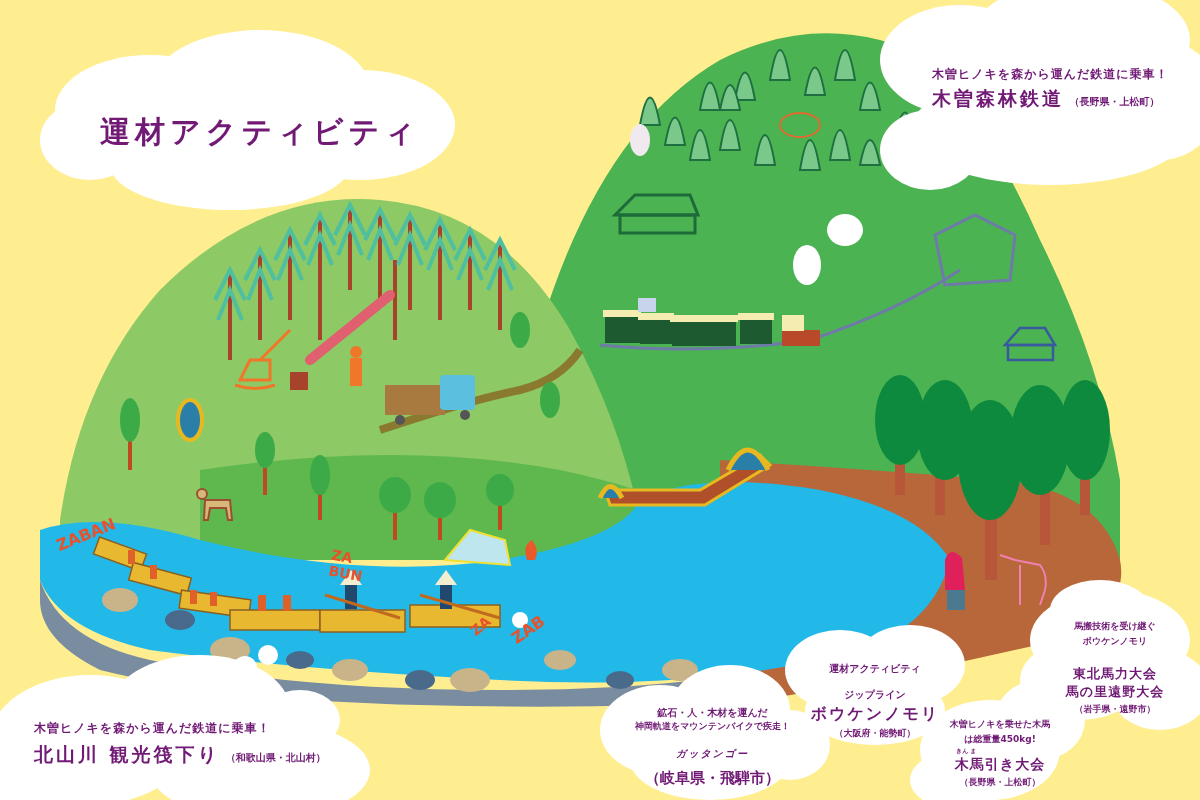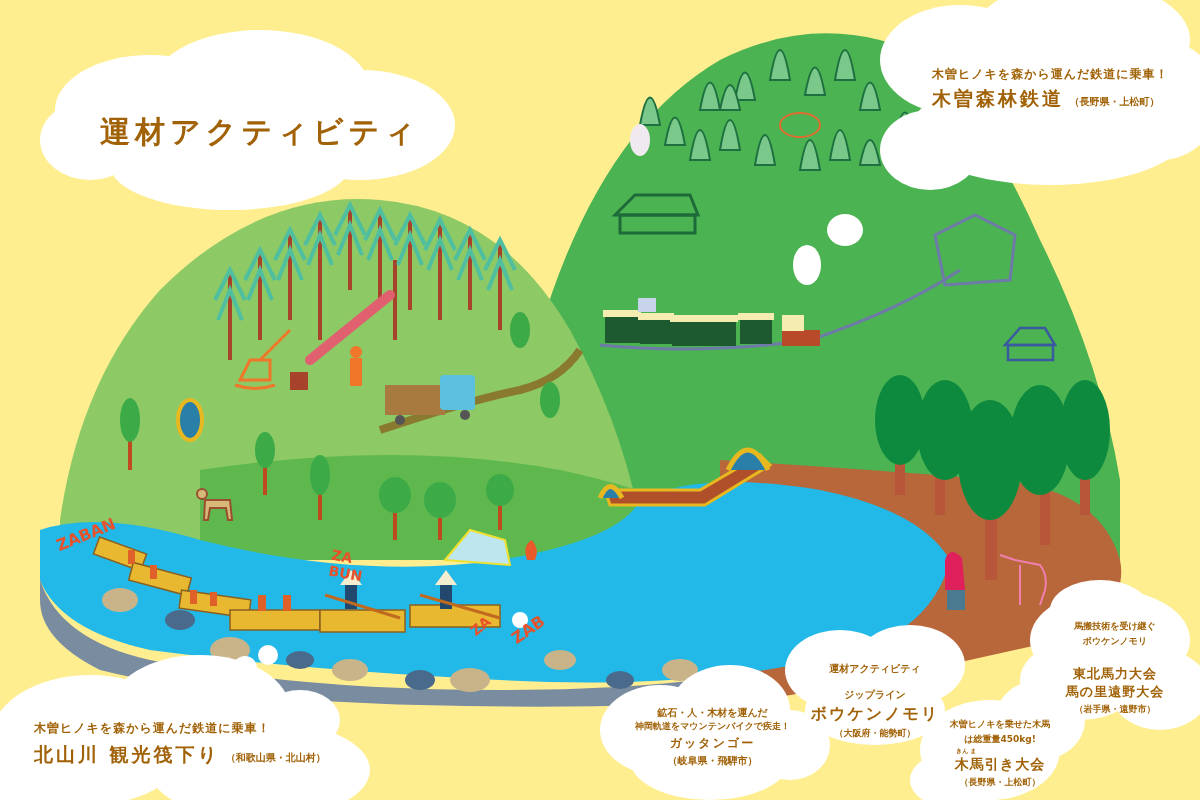--- a/index.html
+++ b/index.html
@@ -1,19 +1,19 @@
 <!DOCTYPE html>
 <html><head>
 <meta charset="utf-8">
 <style>
   * { margin:0; padding:0; box-sizing:border-box; }
   html, body { width:1200px; height:800px; overflow:hidden; }
   body { background:#FFEE90; font-family:"DejaVu Sans", sans-serif; position:relative; }
   #scene { position:absolute; left:0; top:0; width:1200px; height:800px; }
-  .cloud-text { position:absolute; color:#a16207; font-weight:bold; }
+  .cloud-text { position:absolute; color:#701a75; font-weight:bold; }
   .t-sub { font-size:12px; letter-spacing:1px; }
   .t-big { font-size:19px; letter-spacing:3px; }
   .t-loc { font-size:10px; }
   .center { text-align:center; }
   .onoma { position:absolute; color:#E8522A; font-weight:bold; font-family:"DejaVu Sans", sans-serif; }
 </style>
 </head>
 <body>
 
 <svg id="scene" width="1200" height="800" viewBox="0 0 1200 800" xmlns="http://www.w3.org/2000/svg">
@@ -324,22 +324,22 @@
 
 <div class="cloud-text t-sub" style="left:34px;top:720px;">木曽ヒノキを森から運んだ鉄道に乗車！</div>
 <div class="cloud-text" style="left:34px;top:742px;white-space:nowrap;">
   <span class="t-big">北山川 観光筏下り</span>
   <span class="t-loc">（和歌山県・北山村）</span>
 </div>
 
 <div class="cloud-text center" style="left:630px;top:706px;width:165px;">
   <div class="t-loc">鉱石・人・木材を運んだ</div>
   <div class="t-loc" style="white-space:nowrap;font-size:9px;">神岡軌道をマウンテンバイクで疾走！</div>
-  <div style="font-size:12px;letter-spacing:2px;margin-top:2px;">ガッタンゴー</div>
-  <div class="t-loc" style="font-size:10px;margin-top:2px;">（岐阜県・飛騨市）</div>
+  <div style="font-size:10px;letter-spacing:2px;margin-top:14px;font-style:italic;">ガッタンゴー</div>
+  <div class="t-loc" style="font-size:15px;margin-top:8px;">（岐阜県・飛騨市）</div>
 </div>
 
 <div class="cloud-text center" style="left:810px;top:662px;width:130px;">
   <div class="t-loc">運材アクティビティ</div>
   <div class="t-loc" style="margin-top:12px;">ジップライン</div>
   <div style="font-size:16px;letter-spacing:2px;margin-top:2px;">ボウケンノモリ</div>
   <div class="t-loc" style="font-size:9px;margin-top:2px;">（大阪府・能勢町）</div>
 </div>
 
 <div class="cloud-text center" style="left:940px;top:718px;width:120px;">

